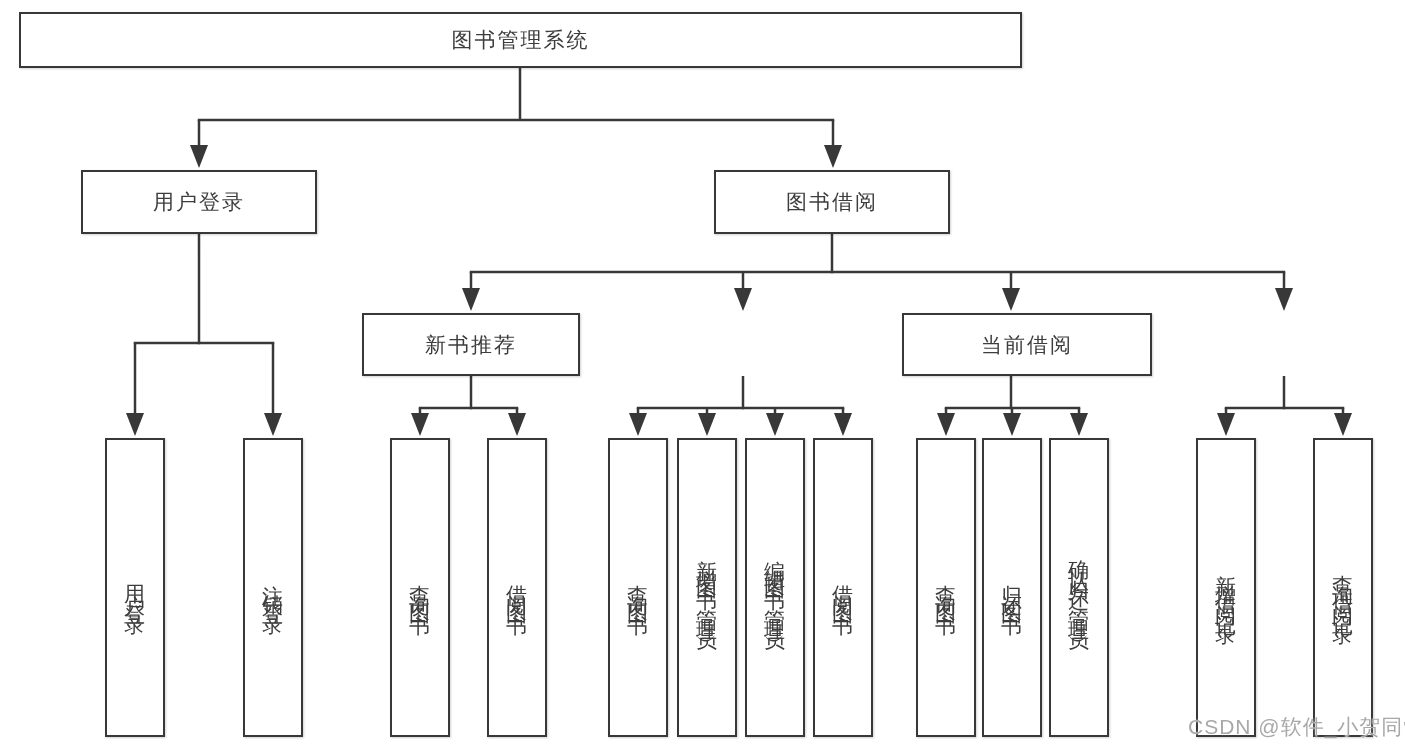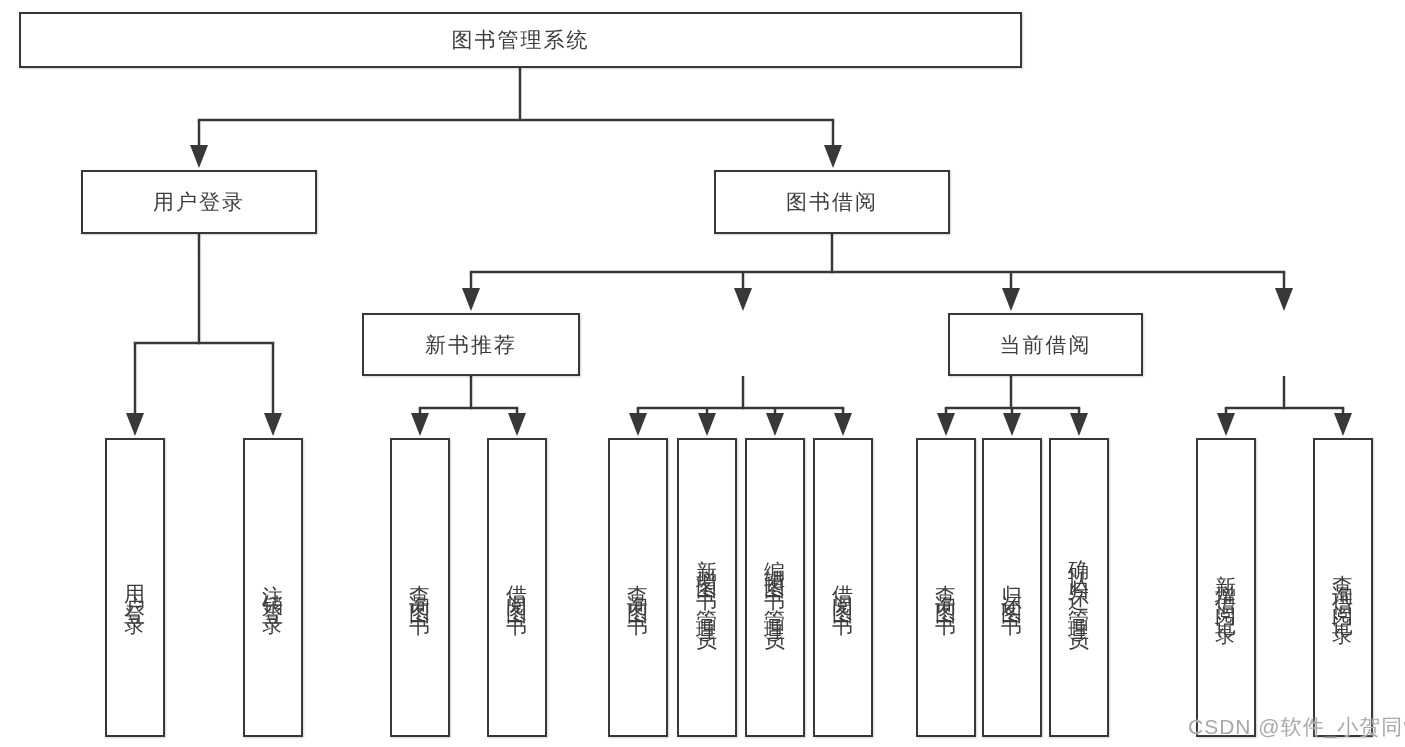--- a/index.html
+++ b/index.html
@@ -132,21 +132,21 @@
   <div class="node" style="left:81px;top:170px;width:236px;height:64px">
     <span class="lbl">用户登录</span>
   </div>
   <div class="node" style="left:714px;top:170px;width:236px;height:64px">
     <span class="lbl">图书借阅</span>
   </div>
 
   <div class="node" style="left:362px;top:313px;width:218px;height:63px">
     <span class="lbl">新书推荐</span>
   </div>
-  <div class="node" style="left:948px;top:313px;width:195px;height:63px">
+  <div class="node" style="left:902px;top:313px;width:250px;height:63px">
     <span class="lbl">当前借阅</span>
   </div>
 
   <div class="node leaf" style="left:105px;top:438px;width:60px;height:299px">
     <span class="lbl">用户登录</span>
   </div>
   <div class="node leaf" style="left:243px;top:438px;width:60px;height:299px">
     <span class="lbl">注销登录</span>
   </div>
   <div class="node leaf" style="left:390px;top:438px;width:60px;height:299px">

